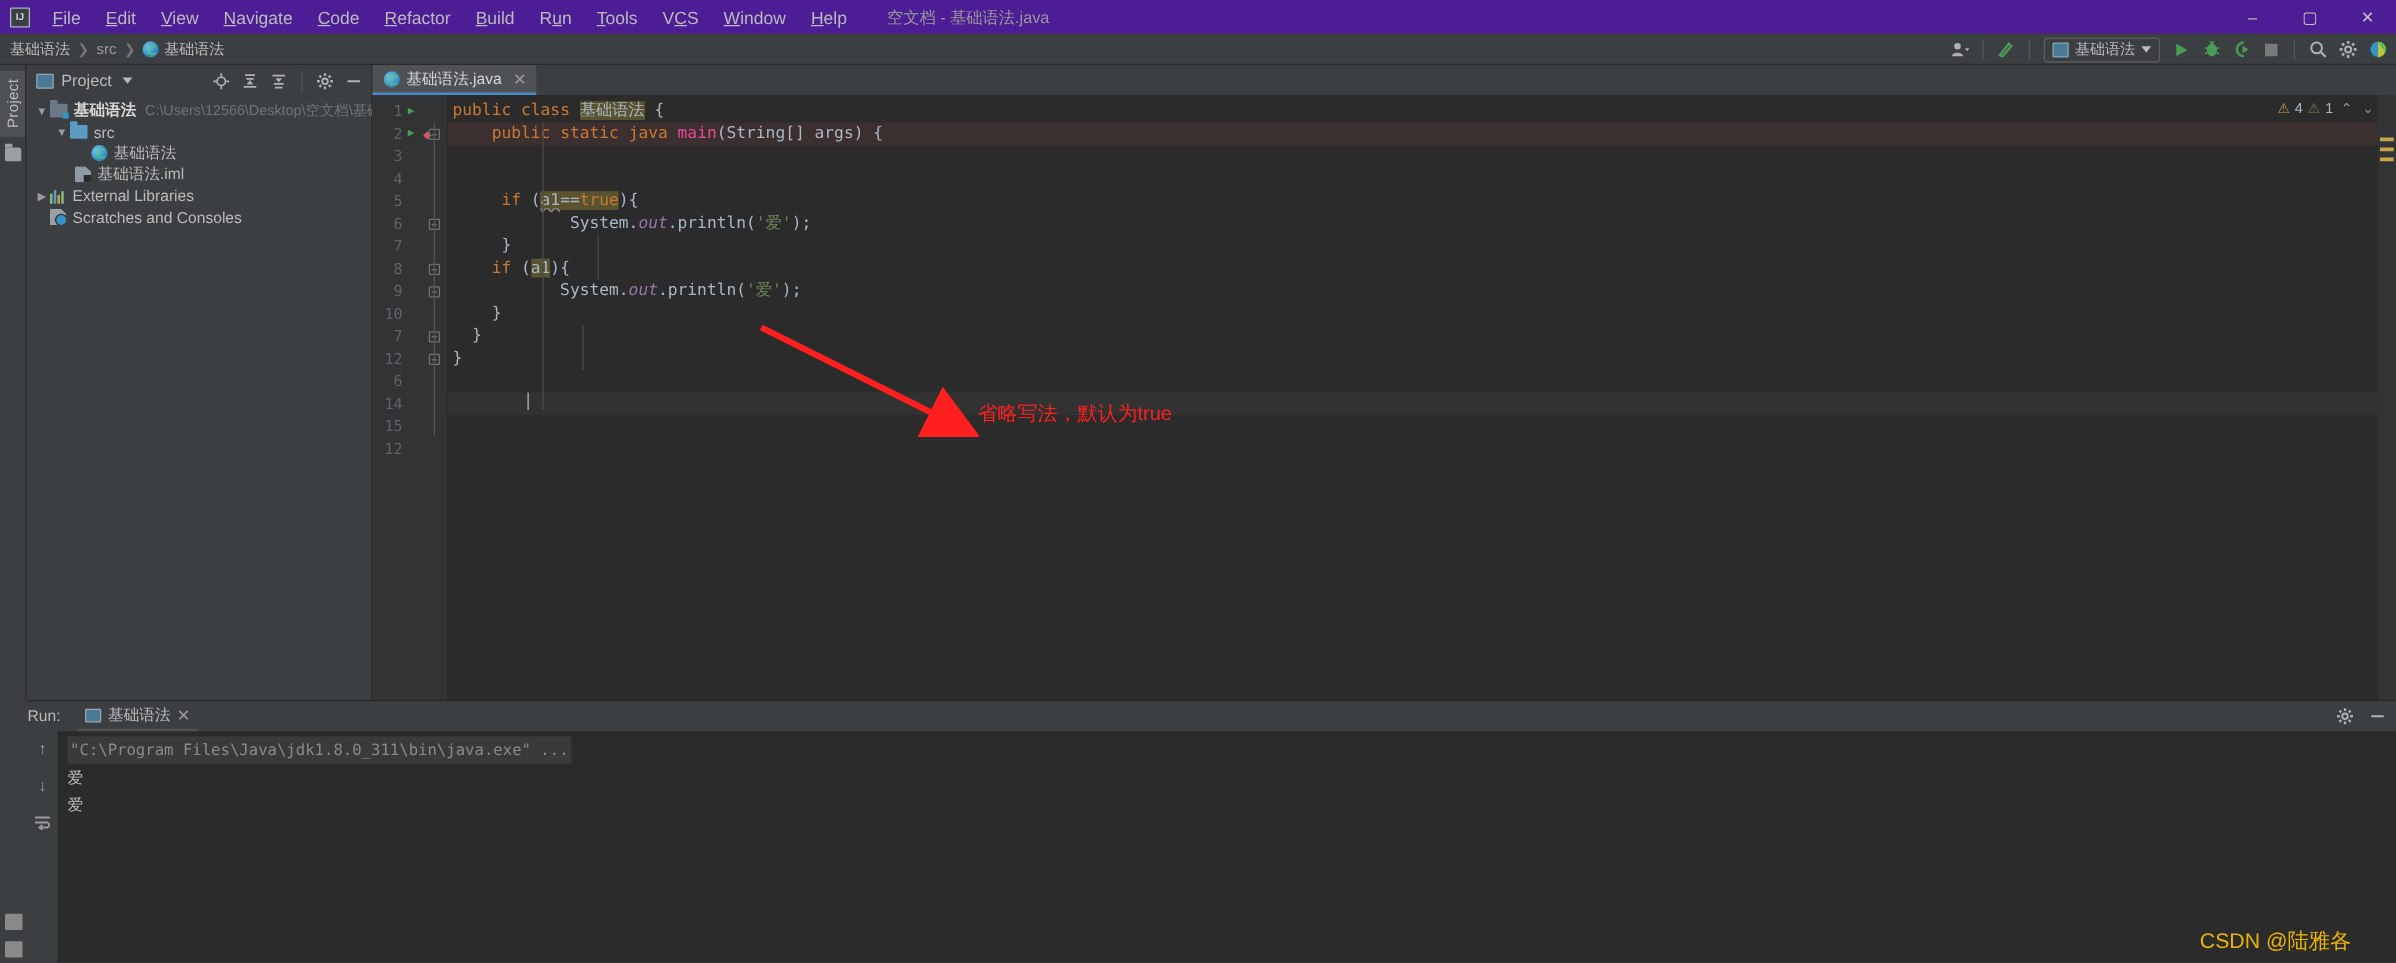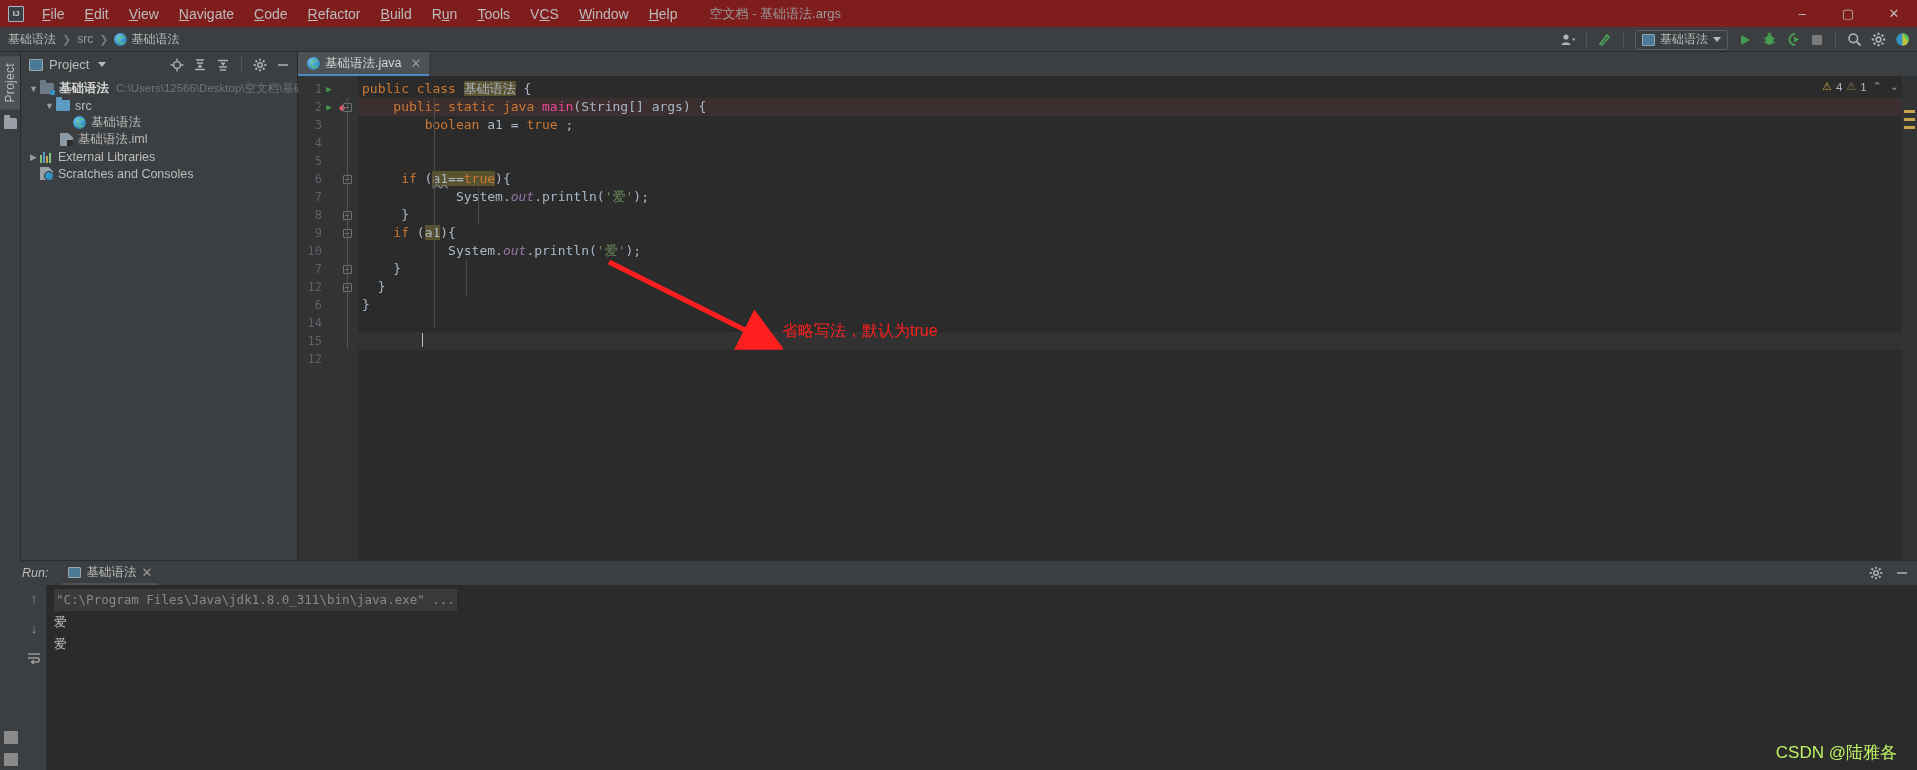--- a/index.html
+++ b/index.html
@@ -6,21 +6,21 @@
   html, body {
     width: 1917px; height: 770px;
     background: #3c3f41;
     font-family: "Liberation Sans", sans-serif;
     overflow: hidden;
   }
   .app { position: relative; width: 1917px; height: 770px; background: #3c3f41; }
 
   
   .titlebar {
-    height: 27px; background: #7f1d1d; display: flex; align-items: center;
+    height: 27px; background: #4c1d95; display: flex; align-items: center;
     padding-left: 4px; position: relative;
   }
   .ij-logo {
     width: 16px; height: 16px; margin: 0 8px 0 4px; position: relative;
     border: 1.5px solid #a9b7c6; background: #3c3f41; border-radius: 1px;
     flex: 0 0 auto;
   }
   .ij-logo::after {
     content: "IJ"; position: absolute; inset: 0; font-size: 8px; color: #cdd6e0;
     display: flex; align-items: center; justify-content: center;
@@ -261,21 +261,21 @@
   .annot-text {
     position: absolute; color: #ff1f1f; font-size: 16px; white-space: nowrap;
     font-family: "Liberation Sans", sans-serif;
   }
 
   
   .runpanel { height: 210px; background: #3c3f41; border-top: 1px solid #2b2b2b;
               display: flex; flex-direction: column; }
   .run-header { height: 24px; display: flex; align-items: center; padding-left: 22px;
                 position: relative; }
-  .run-label { font-size: 12.5px; color: #bbbbbb; margin-right: 14px; font-style: italic; }
+  .run-label { font-size: 12.5px; color: #bbbbbb; margin-right: 14px; }
   .run-tab {
     display: flex; align-items: center; gap: 5px; height: 24px; padding: 0 6px;
     border-bottom: 2px solid #4e5254;
   }
   .run-tab-ico {
     width: 13px; height: 11px; border: 1.5px solid #9aa7b0; border-radius: 1px;
     background: #4a7a96;
   }
   .run-tab-label { font-size: 12.5px; color: #bbbbbb; }
   .run-tab-close { color: #9a9a9a; font-size: 13px; }
@@ -291,21 +291,21 @@
   .rs-ico.play { color: #499c54; font-size: 12px; }
   .rs-ico.stop { color: #9a9a9a; }
   .console {
     flex: 1; background: #2b2b2b; font-family: "DejaVu Sans Mono", monospace;
     font-size: 12.5px; color: #bbbbbb; padding: 4px 0 0 8px; position: relative;
     min-width: 0; overflow: hidden;
   }
   .cmdline { color: #8a8a8a; background: #3a3a3a; display: inline-block; padding: 0 2px; }
   .coutline { height: 22px; line-height: 22px; color: #bbbbbb; }
   .watermark {
-    position: absolute; right: 20px; bottom: 6px; color: #bef264; font-size: 17px;
+    position: absolute; right: 36px; bottom: 6px; color: #eab308; font-size: 17px;
     font-family: "Liberation Sans", sans-serif;
   }
 
   
   .bottom-strip {
     position: absolute; left: 0; bottom: 0; width: 21px; height: 210px;
     background: #3c3f41; display:flex; flex-direction:column; align-items:center;
     justify-content:flex-end; padding-bottom: 4px; gap: 9px;
   }
   .bs-ico { width: 14px; height: 13px; background: #8a8a8a; border-radius:1px; }
@@ -325,21 +325,21 @@
       <div class="menu-item"><span class="mn">N</span>avigate</div>
       <div class="menu-item"><span class="mn">C</span>ode</div>
       <div class="menu-item"><span class="mn">R</span>efactor</div>
       <div class="menu-item"><span class="mn">B</span>uild</div>
       <div class="menu-item">R<span class="mn">u</span>n</div>
       <div class="menu-item"><span class="mn">T</span>ools</div>
       <div class="menu-item">V<span class="mn">C</span>S</div>
       <div class="menu-item"><span class="mn">W</span>indow</div>
       <div class="menu-item"><span class="mn">H</span>elp</div>
     </div>
-    <div class="window-title">空文档 - 基础语法.args</div>
+    <div class="window-title">空文档 - 基础语法.java</div>
     <div class="win-controls">
       <div class="win-btn">–</div>
       <div class="win-btn">▢</div>
       <div class="win-btn close">✕</div>
     </div>
   </div>
 
   <div class="navbar">
     <div class="crumb">基础语法</div>
     <span class="crumb-sep">❯</span>
@@ -602,21 +602,20 @@
           <div class="gline">
               <span class="gnum">12</span>
             </div>
 
           <div style="position:absolute;left:49px;top:22px;width:1px;height:250px;background:#555"></div>
         </div>
 
         <div class="codearea">
           <div class="cline"><span class="k">public</span> <span class="k">class</span> <span class="hl">基础语法</span> {</div>
           <div class="cline warn-bg">    <span class="k">public</span> <span class="k">static</span> <span class="k">java</span> <span class="fn">main</span>(String[] args) {</div>
-          <div class="cline">        <span class="k">boolean</span> a1 = <span class="k">true</span> ;</div>
           <div class="cline"> </div>
           <div class="cline"> </div>
           <div class="cline">     <span class="k">if</span> (<span class="hl wavy">a1</span><span class="hl">==</span><span class="hl" style="color:#cc7832">true</span>){</div>
           <div class="cline">            System.<span class="fld">out</span>.println(<span class="str">'爱'</span>);</div>
           <div class="cline">     }</div>
           <div class="cline">    <span class="k">if</span> (<span class="hl">a1</span>){</div>
           <div class="cline">           System.<span class="fld">out</span>.println(<span class="str">'爱'</span>);</div>
           <div class="cline">    }</div>
           <div class="cline">  }</div>
           <div class="cline">}</div>

